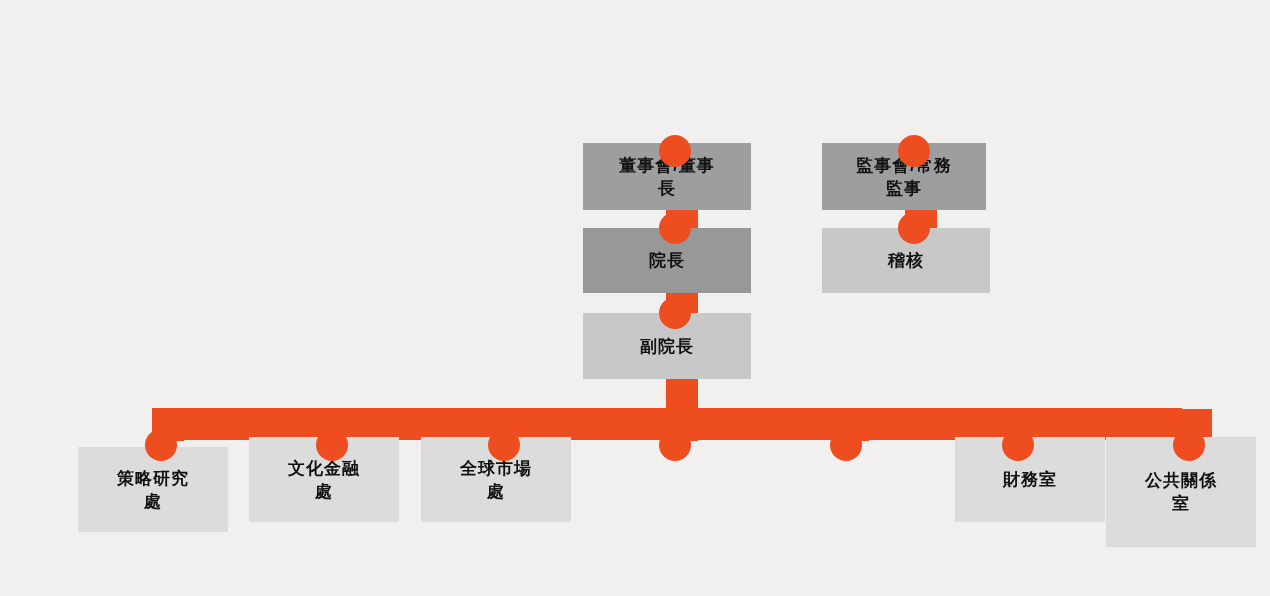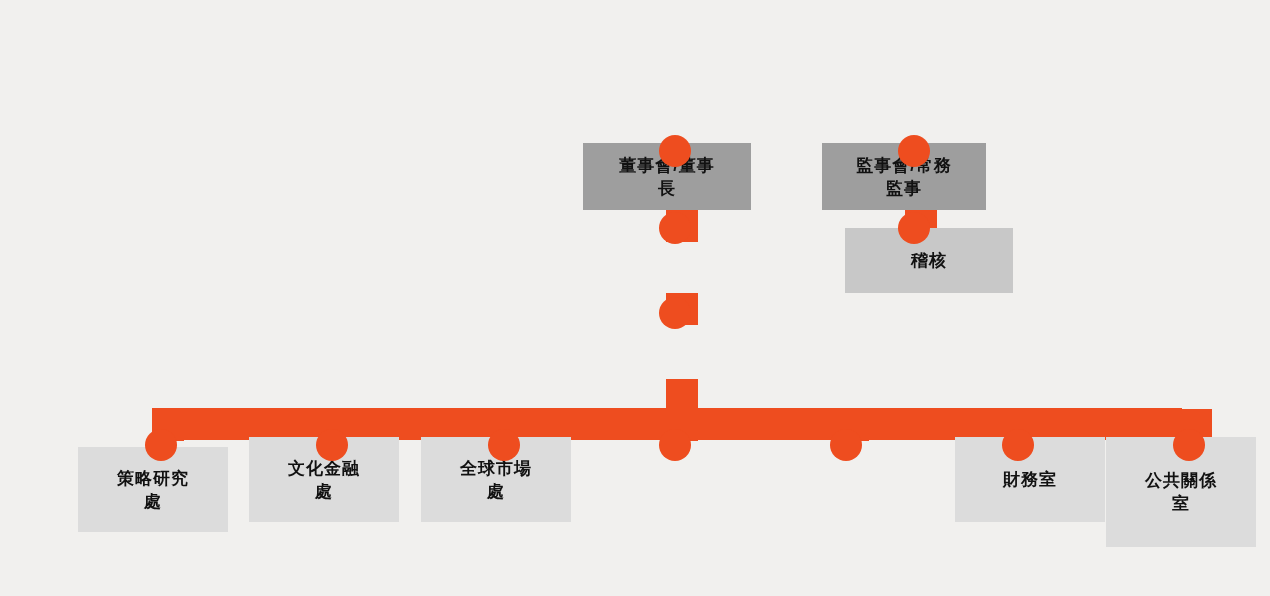--- a/index.html
+++ b/index.html
@@ -25,21 +25,21 @@
   .node {
     position: absolute;
     display: flex; align-items: center; justify-content: center;
     font-weight: bold; font-size: 17px; letter-spacing: 1px;
     color: var(--text);
     z-index: 2;
     text-align: center;
   }
   .node.dark    { background: var(--box-dark); }
   .node.darker  { background: var(--box-darker); }
-  .node.light   { background: var(--box-light); margin-left: 23px; }
+  .node.light   { background: var(--box-light); }
   .node.lighter { background: var(--box-lighter); }
   .line { position: absolute; background: var(--accent); z-index: 1; }
   .line.v { width: 2px; }
   .line.h { height: 2px; }
   .dot {
     position: absolute;
     width: 16px; height: 16px;
     border-radius: 50%;
     background: var(--accent);
     z-index: 3;
@@ -62,22 +62,28 @@
   <div class="line v" style="left:805px;  top:377px; height:28px;"></div>
   <div class="line v" style="left:977px;  top:377px; height:28px;"></div>
   <div class="line v" style="left:1148px; top:377px; height:28px;"></div>
 
   <div class="node dark" style="left:551px; top:111px; width:168px; height:67px;">
     <span>董事會/董事長</span>
   </div>
   <div class="node dark" style="left:790px; top:111px; width:164px; height:67px;">
     <span>監事會/常務監事</span>
   </div>
+  <div class="node darker" style="left:551px; top:196px; width:168px; height:65px;">
+    <span>院長</span>
+  </div>
   <div class="node light" style="left:790px; top:196px; width:168px; height:65px;">
     <span>稽核</span>
+  </div>
+  <div class="node light" style="left:551px; top:281px; width:168px; height:66px;">
+    <span>副院長</span>
   </div>
 
   <div class="node lighter" style="left:46px; top:415px; width:150px; height:85px;">
     <span>策略研究處</span>
   </div>
   <div class="node lighter" style="left:217px; top:405px; width:150px; height:85px;">
     <span>文化金融處</span>
   </div>
   <div class="node lighter" style="left:389px; top:405px; width:150px; height:85px;justify-content:center;">
     <span>全球市場處</span>

